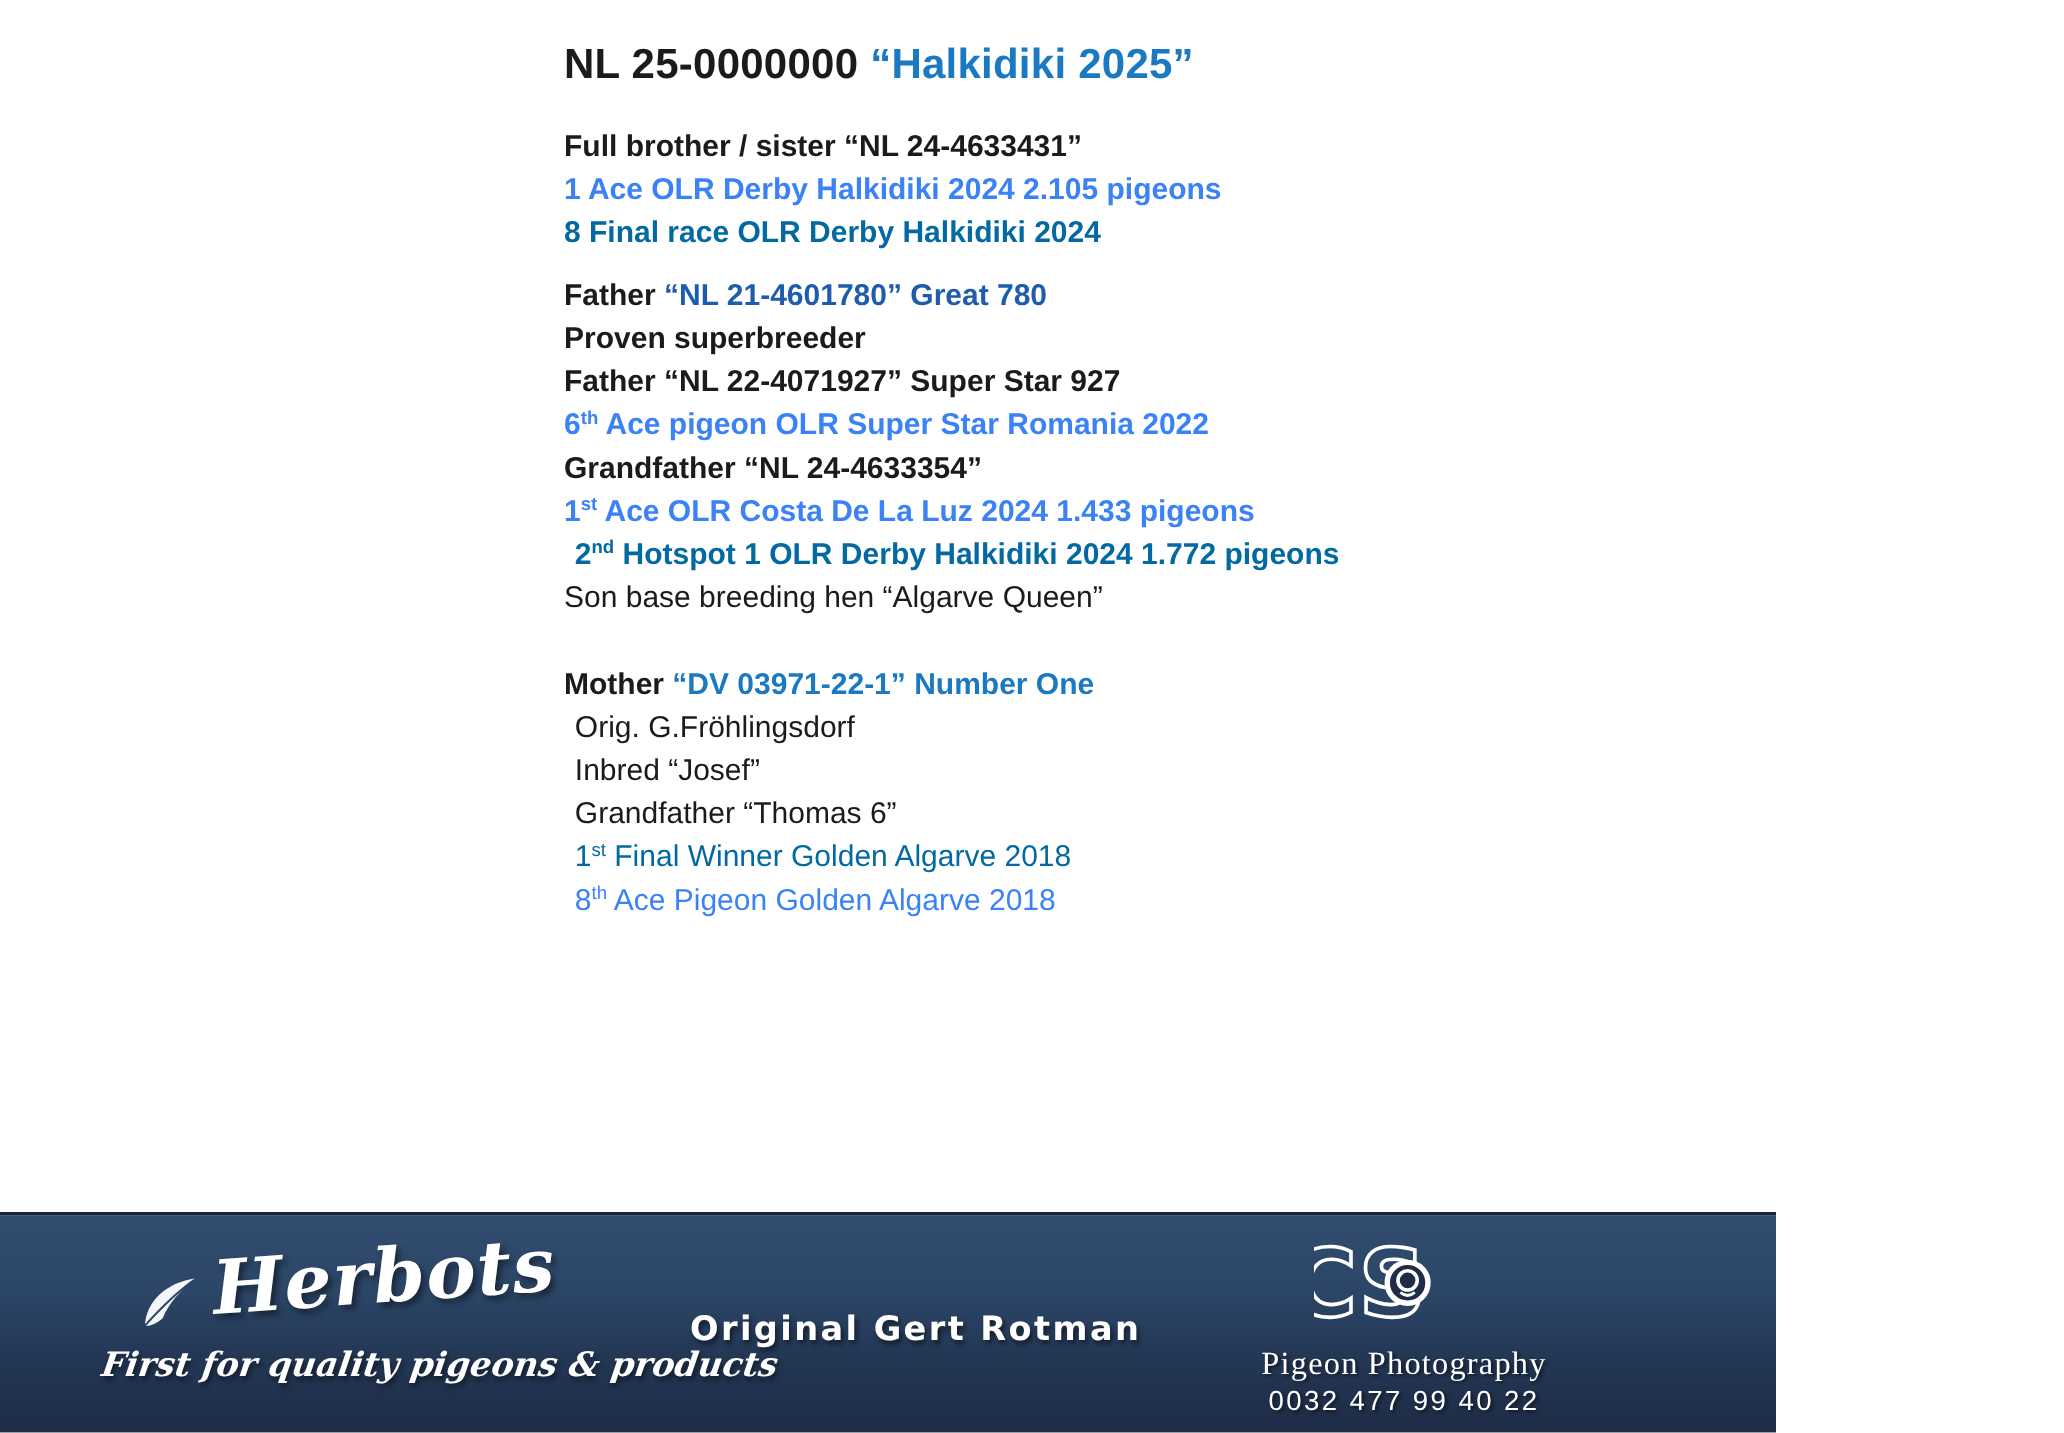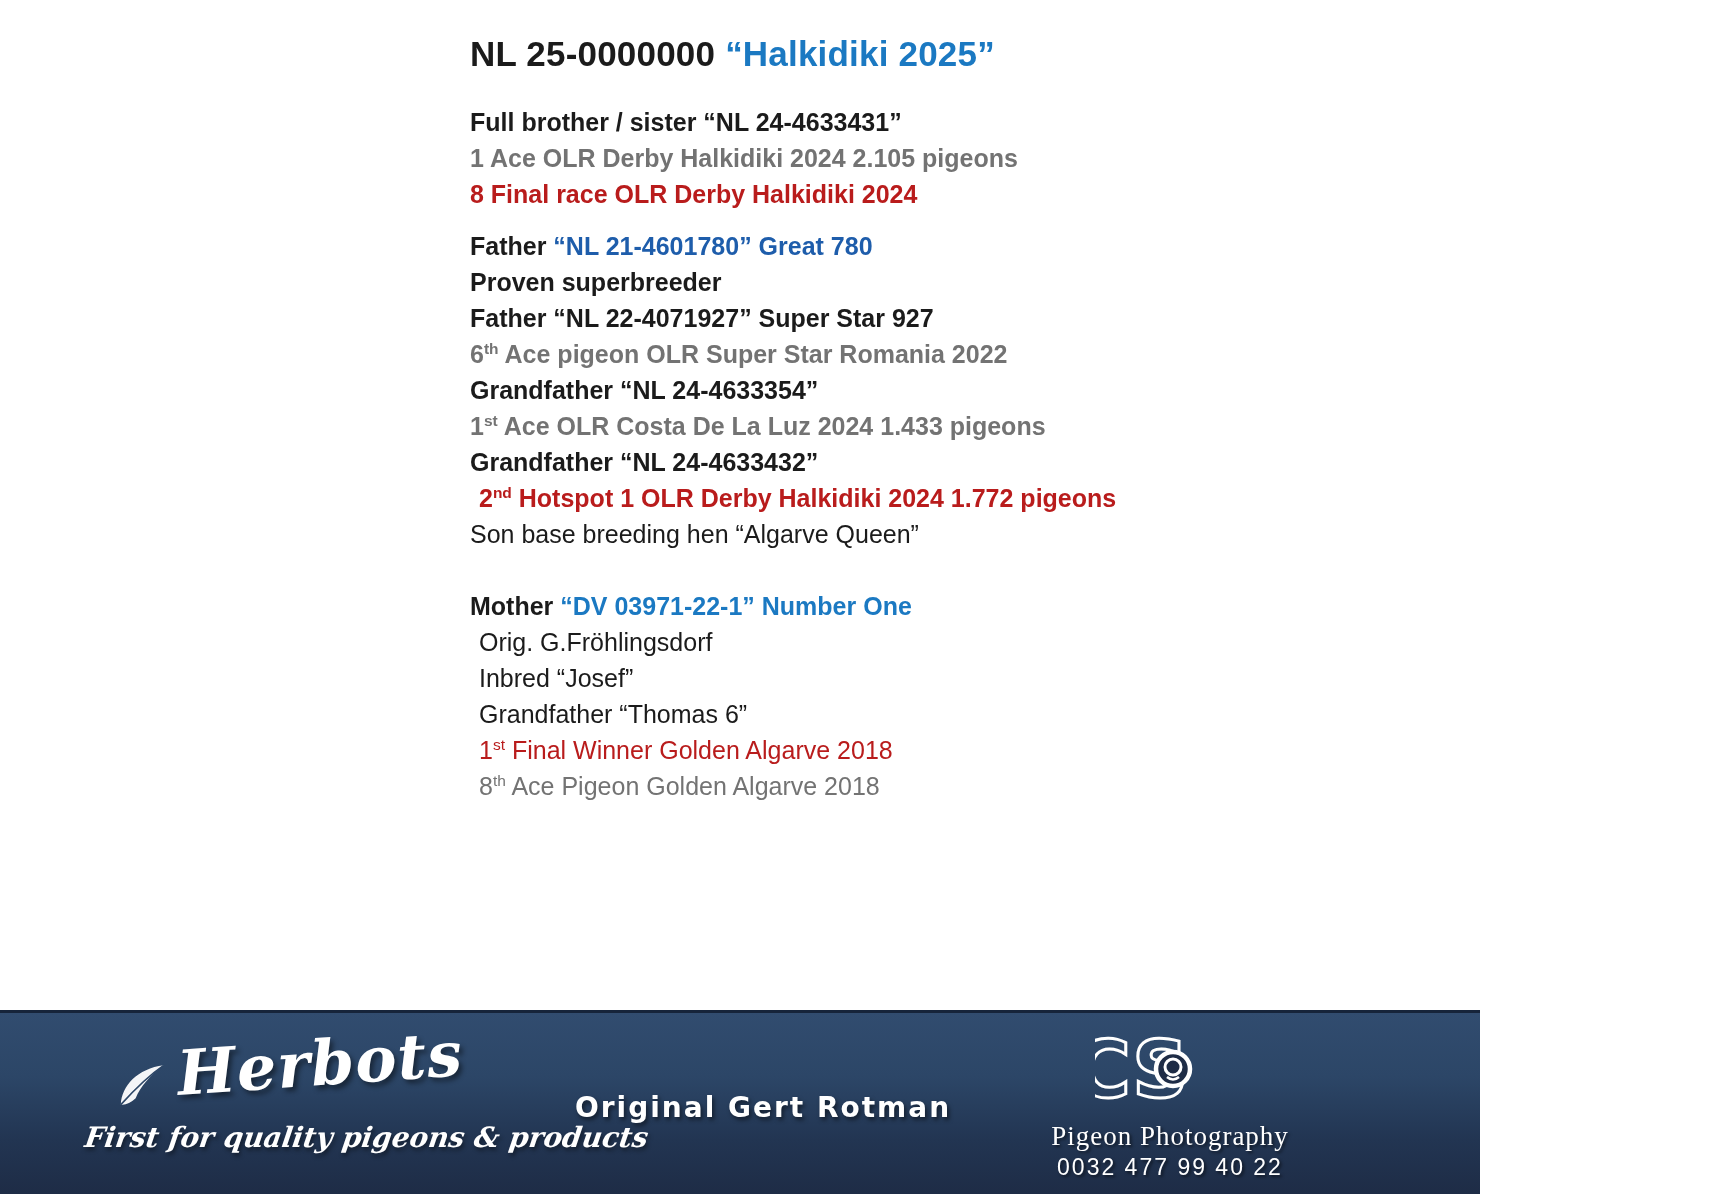--- a/index.html
+++ b/index.html
@@ -32,22 +32,22 @@
 
   .line {
     font-size: 25px;
     line-height: 36px;
     font-weight: 700;
     white-space: nowrap;
   }
   .line.regular { font-weight: 400; }
   .line.indent { padding-left: 9px; }
 
-  .green { color: #737373; }
-  .red   { color: #b91c1c; }
+  .green { color: #3b82f6; }
+  .red   { color: #0369a1; }
   .blue-dark   { color: #1e5dab; }
   .blue-bright { color: #1b79c2; }
 
   sup {
     font-size: 62%;
     vertical-align: baseline;
     position: relative;
     top: -0.55em;
     line-height: 0;
   }
@@ -160,21 +160,20 @@
       <p class="line red">8 Final race OLR Derby Halkidiki 2024</p>
     </div>
 
     <div class="block-father">
       <p class="line"><span>Father </span><span class="blue-dark">“NL 21-4601780” Great 780</span></p>
       <p class="line">Proven superbreeder</p>
       <p class="line">Father “NL 22-4071927” Super Star 927</p>
       <p class="line green"><span>6</span><sup>th</sup><span> Ace pigeon OLR Super Star Romania 2022</span></p>
       <p class="line">Grandfather “NL 24-4633354”</p>
       <p class="line green"><span>1</span><sup>st</sup><span> Ace OLR Costa De La Luz 2024 1.433 pigeons</span></p>
-      <p class="line">Grandfather “NL 24-4633432”</p>
       <p class="line red indent"><span>2</span><sup>nd</sup><span> Hotspot 1 OLR Derby Halkidiki 2024 1.772 pigeons</span></p>
       <p class="line regular">Son base breeding hen “Algarve Queen”</p>
     </div>
 
     <div class="block-mother">
       <p class="line"><span>Mother </span><span class="blue-bright">“DV 03971-22-1” Number One</span></p>
       <p class="line regular indent">Orig. G.Fröhlingsdorf</p>
       <p class="line regular indent">Inbred “Josef”</p>
       <p class="line regular indent">Grandfather “Thomas 6”</p>
       <p class="line regular red indent"><span>1</span><sup>st</sup><span> Final Winner Golden Algarve 2018</span></p>

